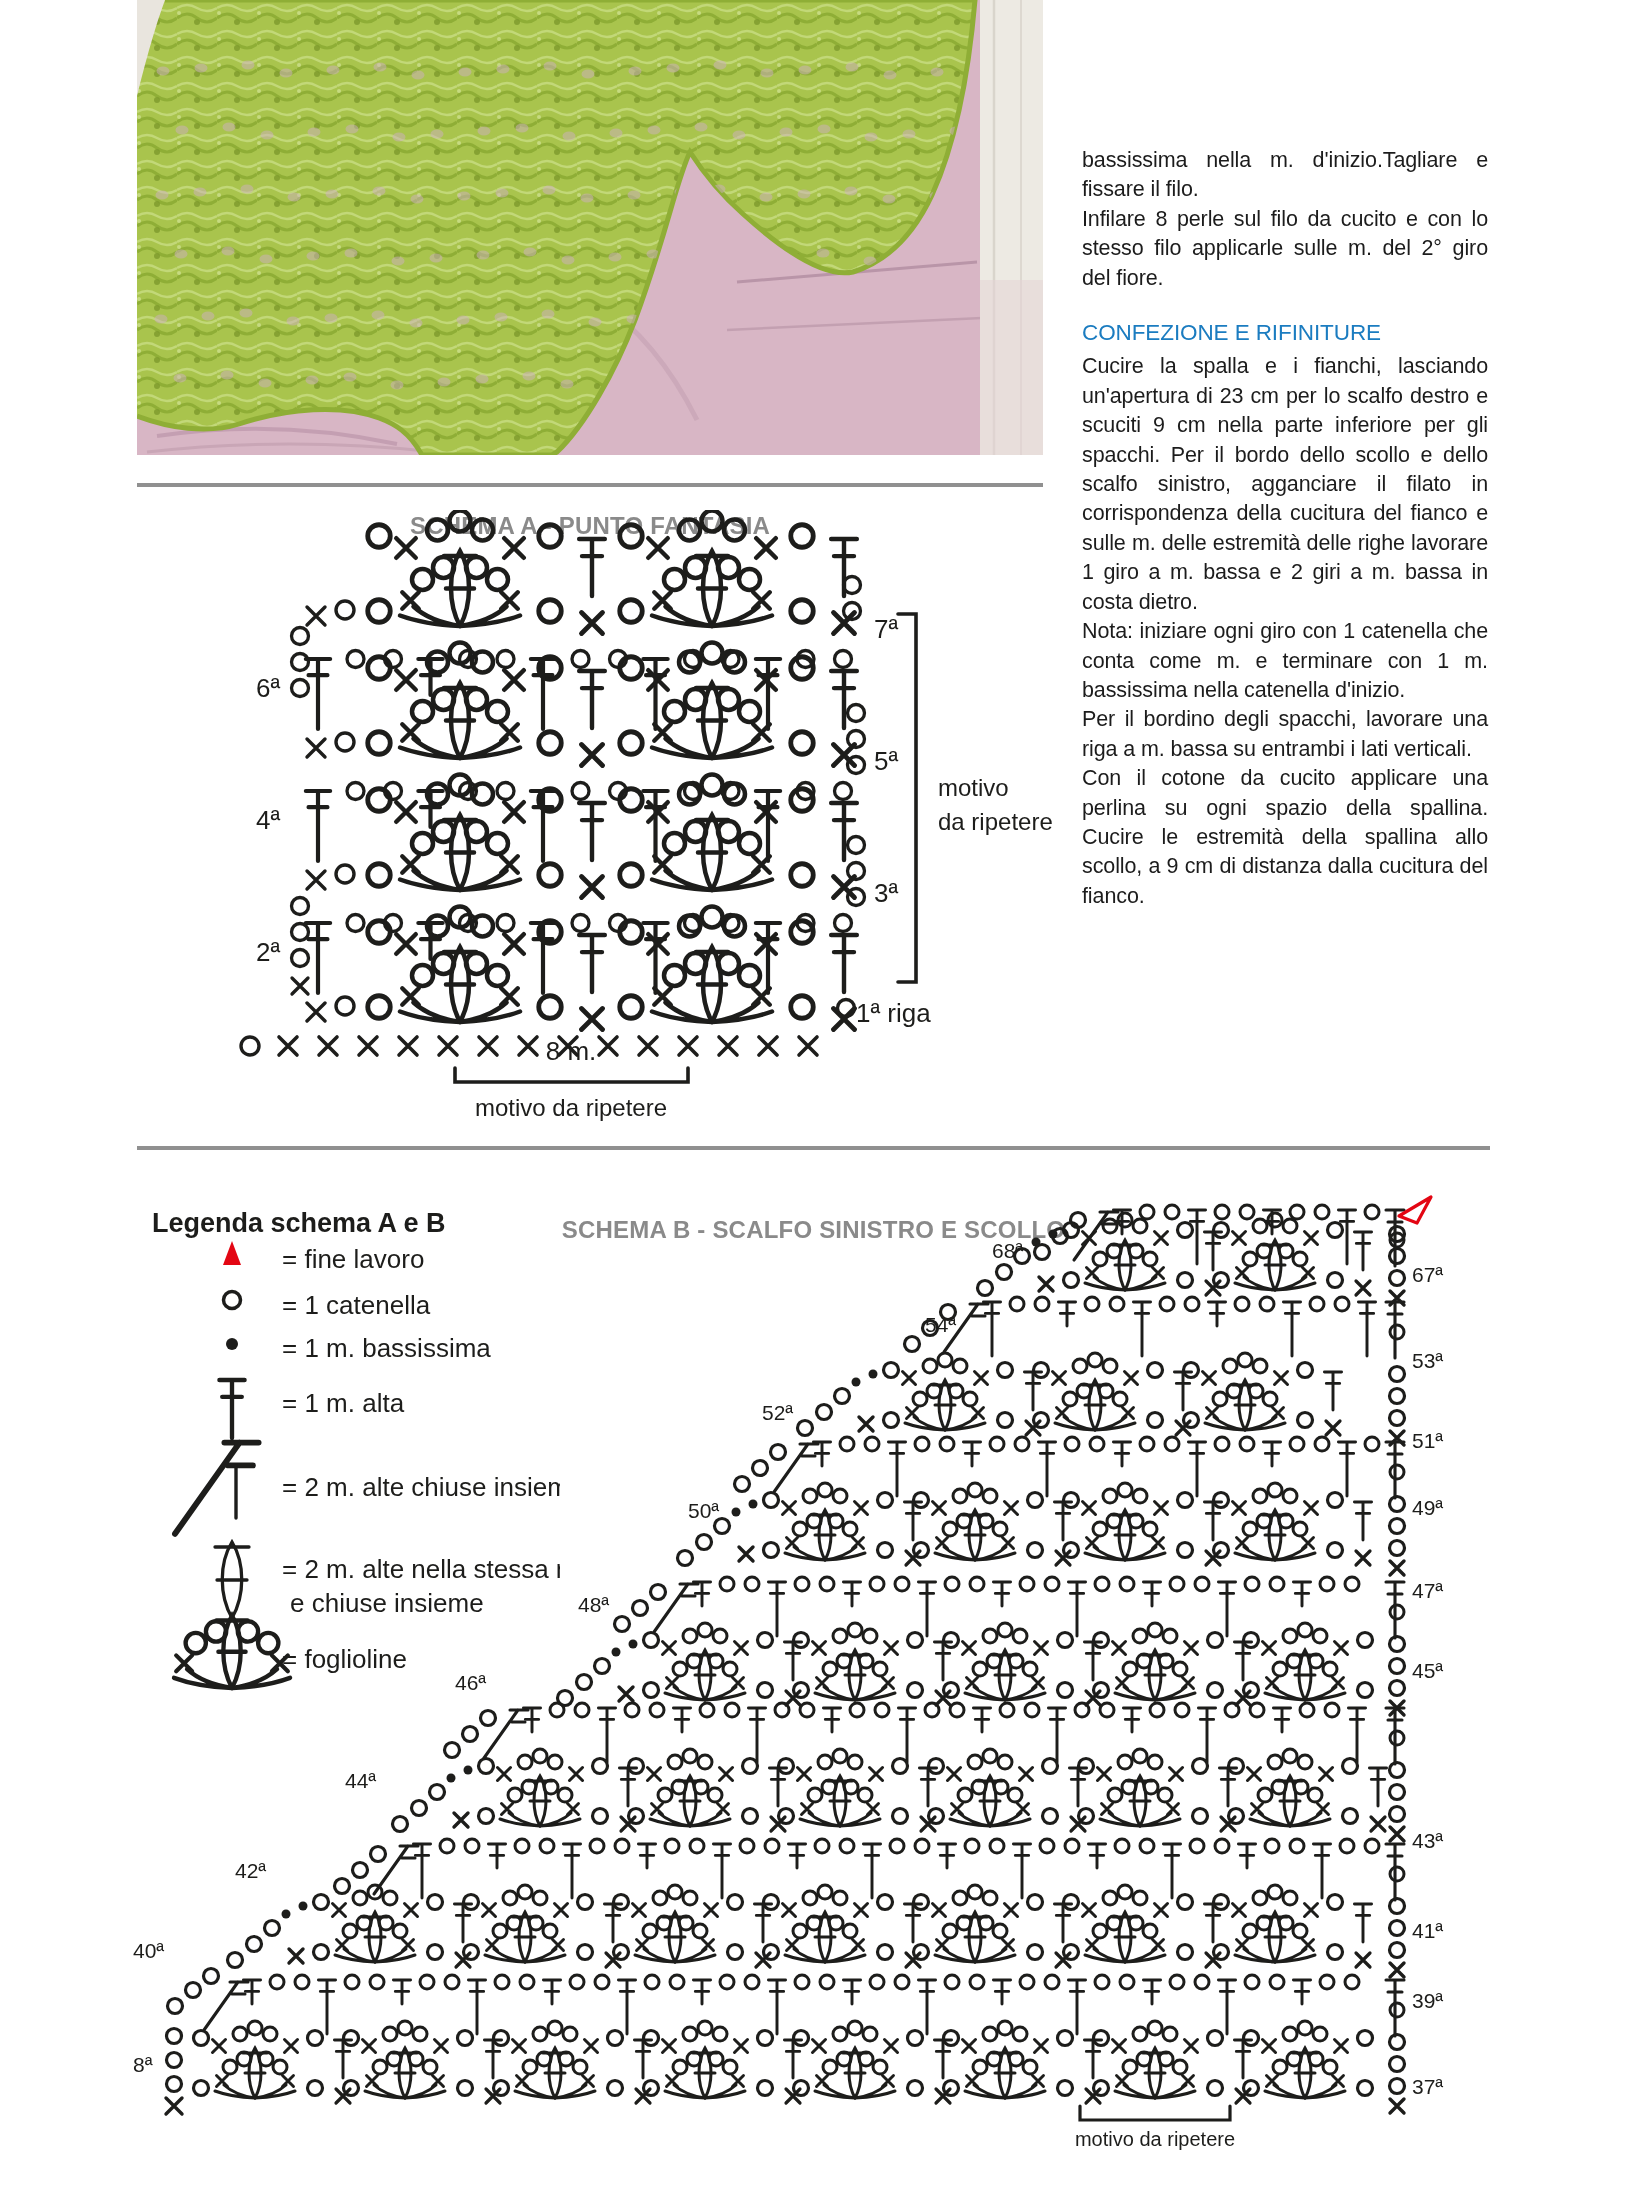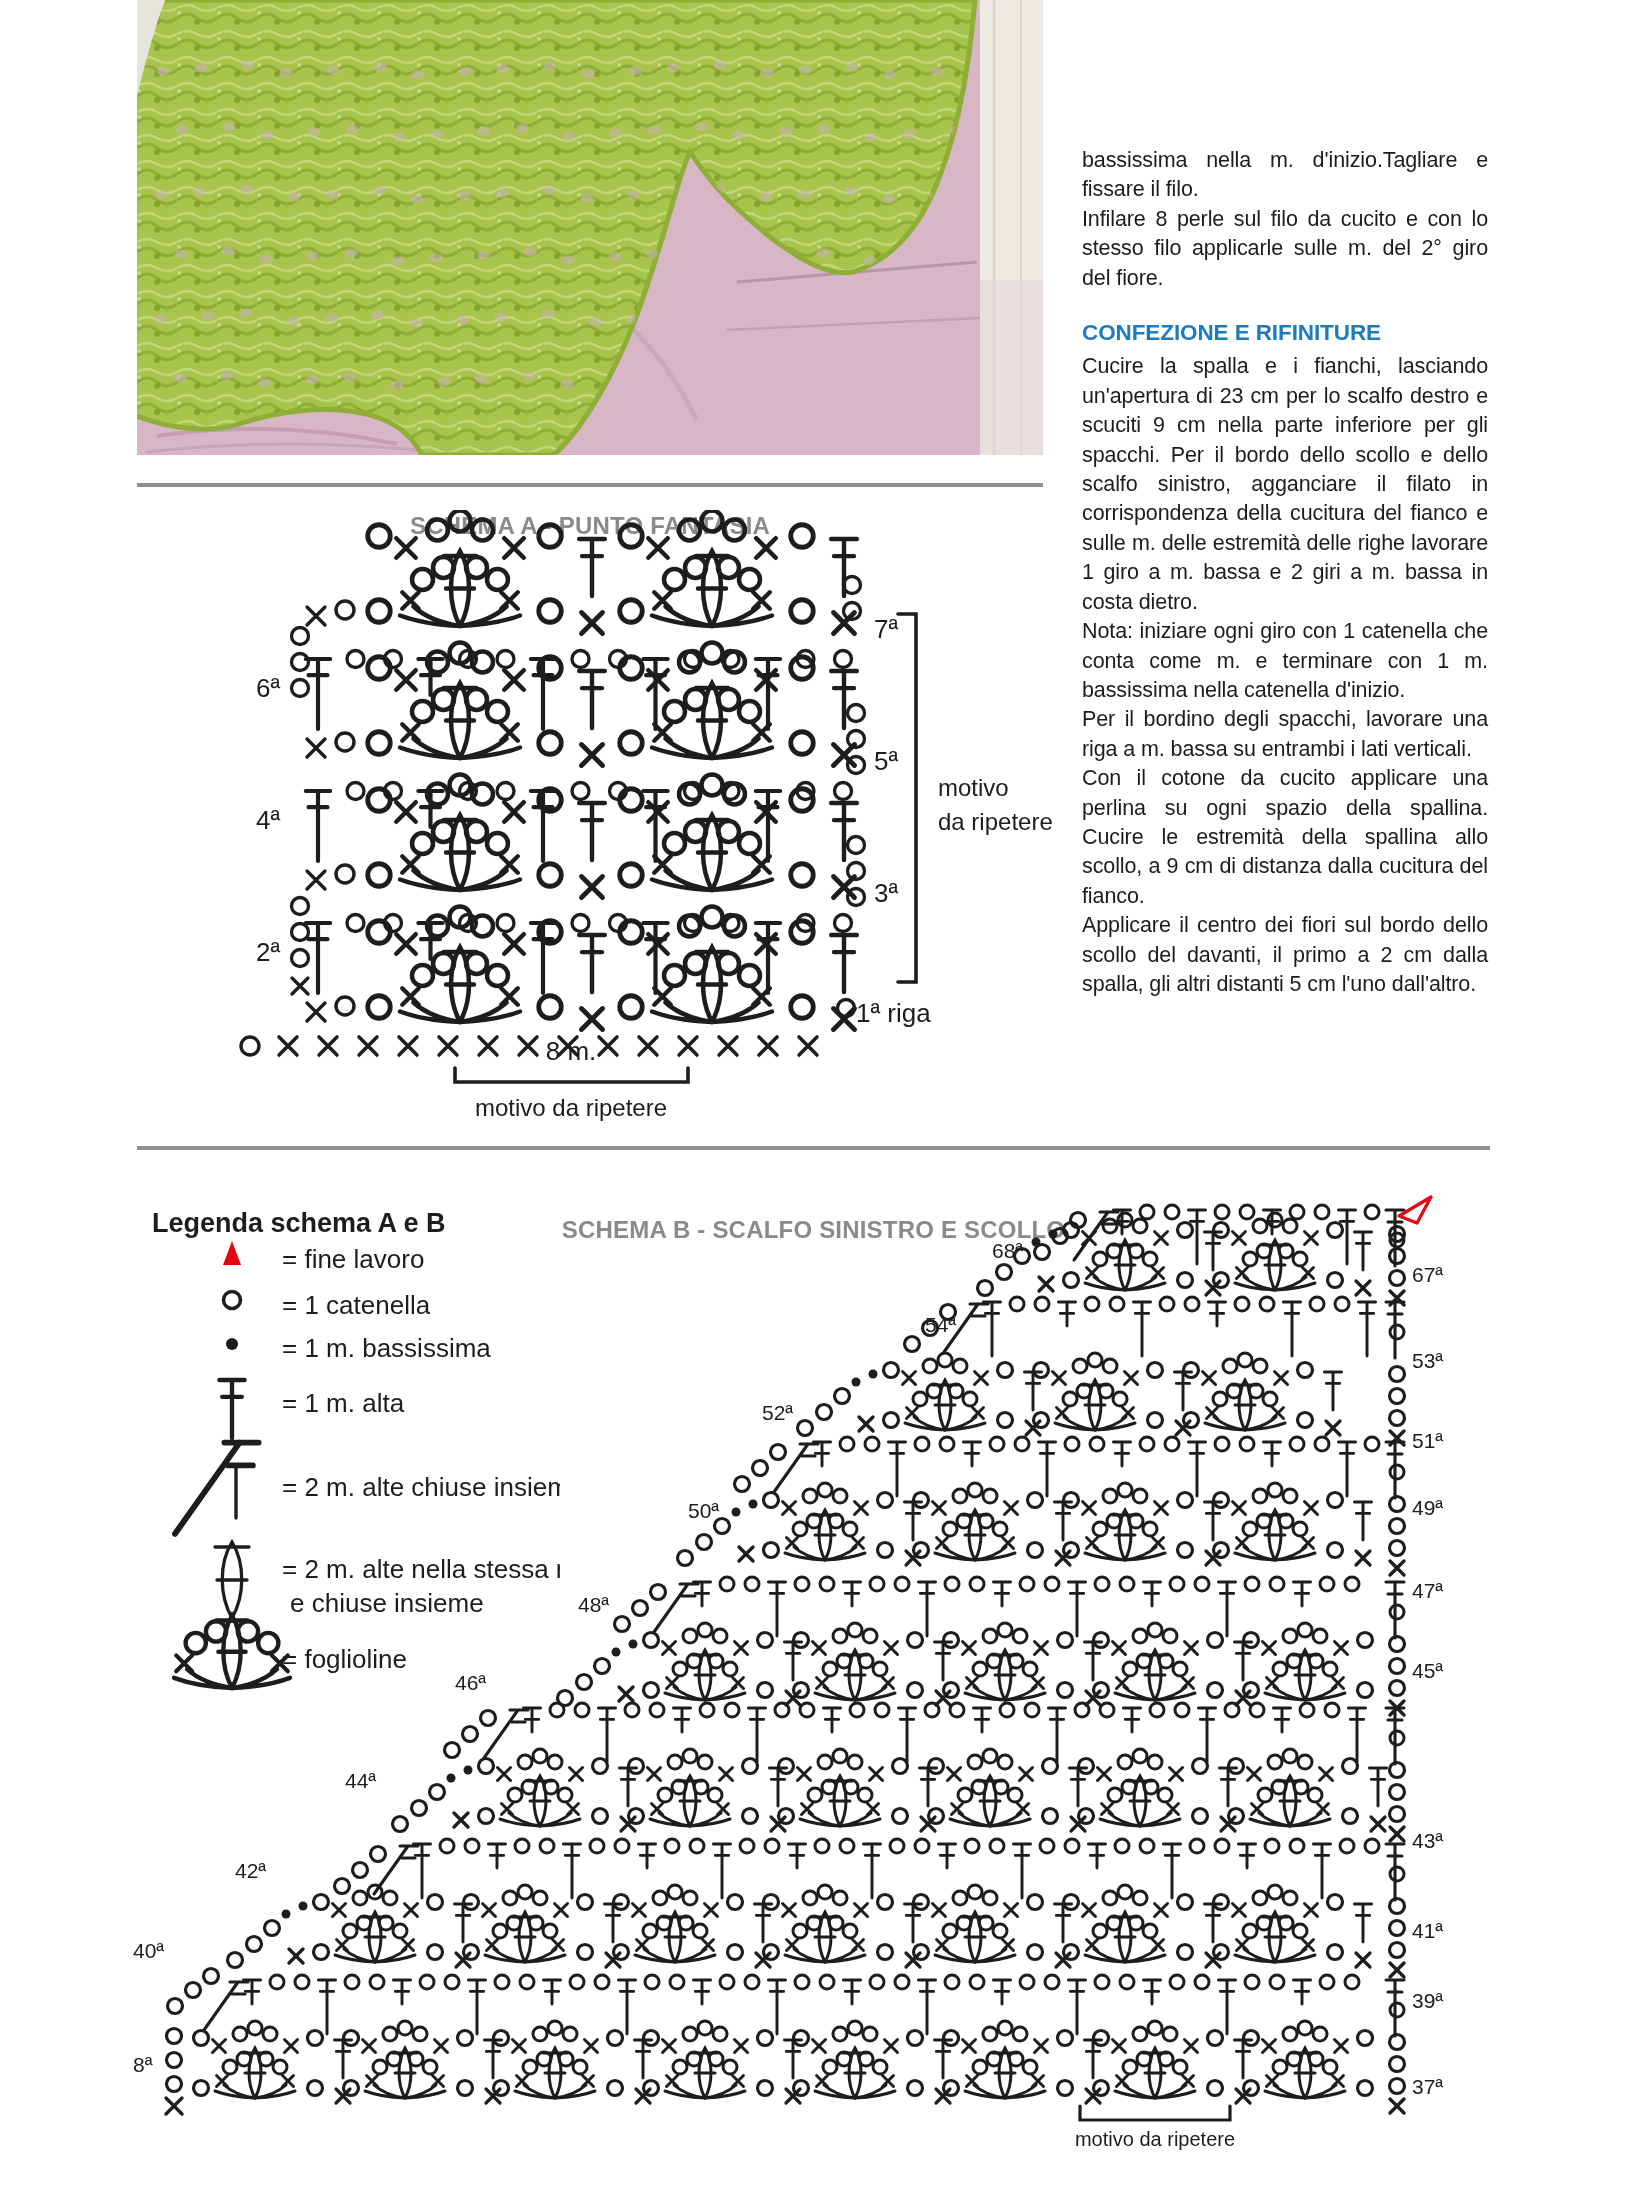--- a/index.html
+++ b/index.html
@@ -5,21 +5,21 @@
   html,body{margin:0;padding:0;background:#ffffff;}
   .page{position:relative;width:1625px;height:2205px;background:#fff;overflow:hidden;
         font-family:"Liberation Sans", sans-serif;color:#1c1c1c;}
   .abs{position:absolute;}
   
   .photo{left:137px;top:0;width:906px;height:455px;overflow:hidden;}
   
   .article{left:1082px;top:146px;width:406px;font-size:21.5px;line-height:29.4px;
            text-align:justify;letter-spacing:-0.1px;}
   .article p{margin:0;}
-  .article .heading{font-weight:bold;font-size:22.5px;margin:25px 0 5px 0;text-align:left;}
+  .article .heading{font-weight:normal;font-size:22.5px;margin:25px 0 5px 0;text-align:left;}
   .bold{font-weight:normal;}
   
   .divider{height:4px;background:#909090;}
   .section-title{font-weight:bold;font-size:24px;color:#8a8a8a;letter-spacing:0.2px;
                  text-align:center;}
   svg text{font-family:"Liberation Sans", sans-serif;fill:#1d1d1b;}
 </style>
 </head>
 <body>
 
@@ -180,21 +180,20 @@
   </div>
 
   <div class="abs article">
     <p>bassissima nella m. d'inizio.Tagliare e fissare il filo.</p>
     <p>Infilare 8 perle sul filo da cucito e con lo stesso filo applicarle sulle m. del 2° giro del fiore.</p>
     <p class="heading" id="blueHeading" style="color: rgb(27, 124, 192);">CONFEZIONE E RIFINITURE</p>
     <p>Cucire la spalla e i fianchi, lasciando un'apertura di 23 cm per lo scalfo destro e scuciti 9 cm nella parte inferiore per gli spacchi. Per il bordo dello scollo e dello scalfo sinistro, agganciare il filato in corrispondenza della cucitura del fianco e sulle m. delle estremità delle righe lavorare 1 giro a m. bassa e 2 giri a m. bassa in costa dietro.</p>
     <p><span class="bold">Nota:</span><span> iniziare ogni giro con 1 catenella che conta come m. e terminare con 1 m. bassissima nella catenella d'inizio.</span></p>
     <p>Per il bordino degli spacchi, lavorare una riga a m. bassa su entrambi i lati verticali.</p>
     <p>Con il cotone da cucito applicare una perlina su ogni spazio della spallina. Cucire le estremità della spallina allo scollo, a 9 cm di distanza dalla cucitura del fianco.</p>
-    <p>Applicare il centro dei fiori sul bordo dello scollo del davanti, il primo a 2 cm dalla spalla, gli altri distanti 5 cm l'uno dall'altro.</p>
   </div>
 
   <div class="abs divider" style="left:137px;top:483px;width:906px;"></div>
   <div class="abs section-title" style="left:137px;top:494px;width:906px;margin-top:18px;">SCHEMA A - PUNTO FANTASIA</div>
 
   <svg id="schemaA" class="abs" style="left:180px;top:510px;" width="900" height="625" viewBox="180 510 900 625">
       <g>
         <g>
           <circle cx="250" cy="1046" r="9" fill="none" stroke="#1d1d1b" stroke-width="3.4"></circle>
           <path d="M279 1037L297 1055M279 1055L297 1037" fill="none" stroke="#1d1d1b" stroke-width="3.6" stroke-linecap="round"></path>

